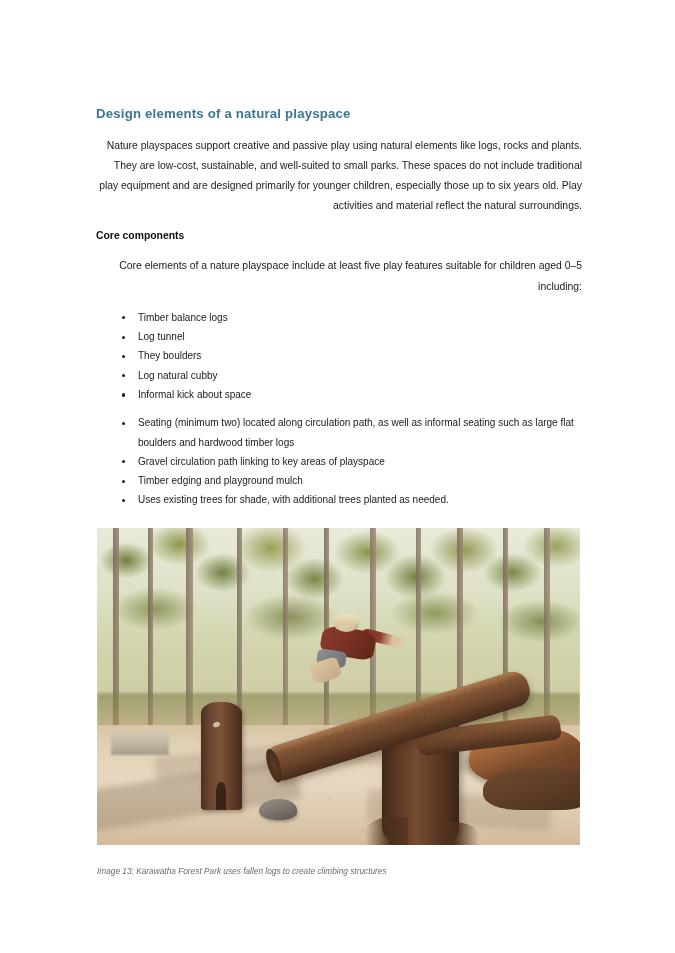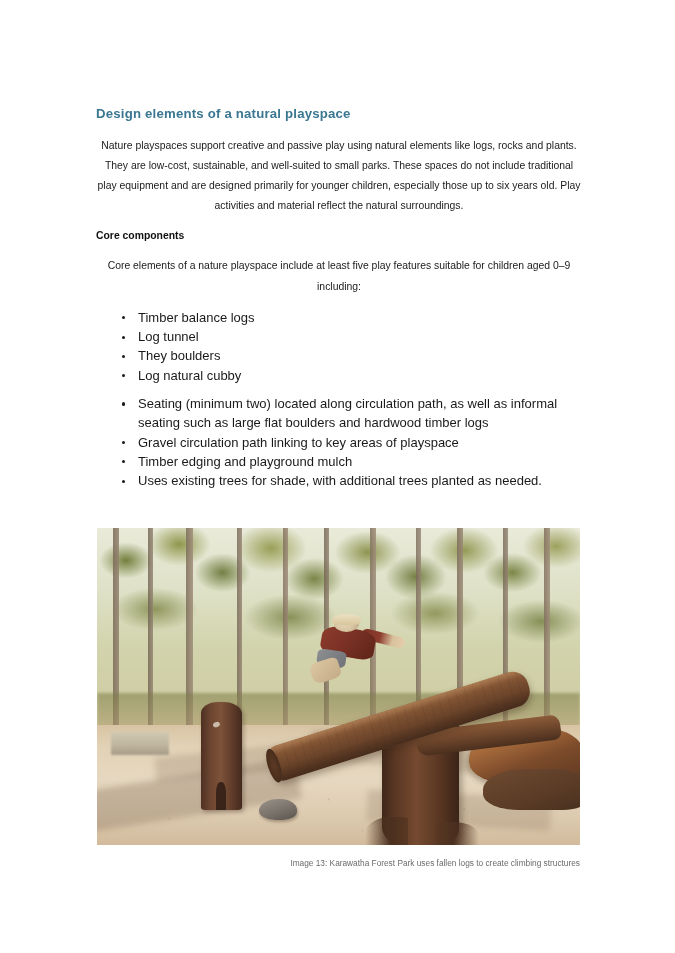--- a/index.html
+++ b/index.html
@@ -38,39 +38,39 @@
     letter-spacing: 0.2px;
     margin: 0 0 13px 0;
     line-height: 1.25;
   }
 
   p.body-text {
     font-size: 10.4px;
     line-height: 20.2px;
     margin: 4px 0 11px 0;
     color: #1a1a1a;
-    text-align: center;
+    text-align: right;
   }
 
   h2.sub-heading {
     font-size: 10.4px;
     font-weight: bold;
     color: #111111;
     margin: 8px 0 11px 0;
     line-height: 18px;
   }
 
   ul.bullets {
     list-style: none;
     margin: 0 0 9px 0;
     padding: 0;
   }
   ul.bullets li {
     position: relative;
-    font-size: 13px;
+    font-size: 10px;
     line-height: 19.3px;
     padding-left: 42px;
     margin: 0;
     color: #1a1a1a;
   }
   ul.bullets li::before {
     content: "";
     position: absolute;
     left: 26px;
     top: 8.5px;
@@ -399,47 +399,49 @@
   .photo-blur {
     position: absolute;
     left: 0; top: 0;
     width: 100%; height: 100%;
     backdrop-filter: blur(0.4px);
     pointer-events: none;
   }
 
   .caption {
     width: 483px;
-    text-align: right;
+    text-align: left;
     font-size: 8.3px;
+    font-style: italic;
     color: #6b6b6b;
-    margin-top: 12px;
+    margin-top: 20px;
     line-height: 12px;
   }
 </style>
 </head>
 <body>
 
 <div class="page">
 
   <div class="content">
 
     <h1 class="doc-heading">Design elements of a natural playspace</h1>
 
     <p class="body-text">Nature playspaces support creative and passive play using natural elements like logs, rocks and plants. They are low-cost, sustainable, and well-suited to small parks. These spaces do not include traditional play equipment and are designed primarily for younger children, especially those up to six years old. Play activities and material reflect the natural surroundings.</p>
 
     <h2 class="sub-heading">Core components</h2>
 
-    <p class="body-text">Core elements of a nature playspace include at least five play features suitable for children aged 0–9 including:</p>
+    <p class="body-text">Core elements of a nature playspace include at least five play features suitable for children aged 0–5 including:</p>
 
     <ul class="bullets">
       <li>Timber balance logs</li>
       <li>Log tunnel</li>
       <li>They boulders</li>
       <li>Log natural cubby</li>
+      <li>Informal kick about space</li>
     </ul>
 
 
     <ul class="bullets wide">
       <li>Seating (minimum two) located along circulation path, as well as informal seating such as large flat boulders and hardwood timber logs</li>
       <li>Gravel circulation path linking to key areas of playspace</li>
       <li>Timber edging and playground mulch</li>
       <li>Uses existing trees for shade, with additional trees planted as needed.</li>
     </ul>
 

